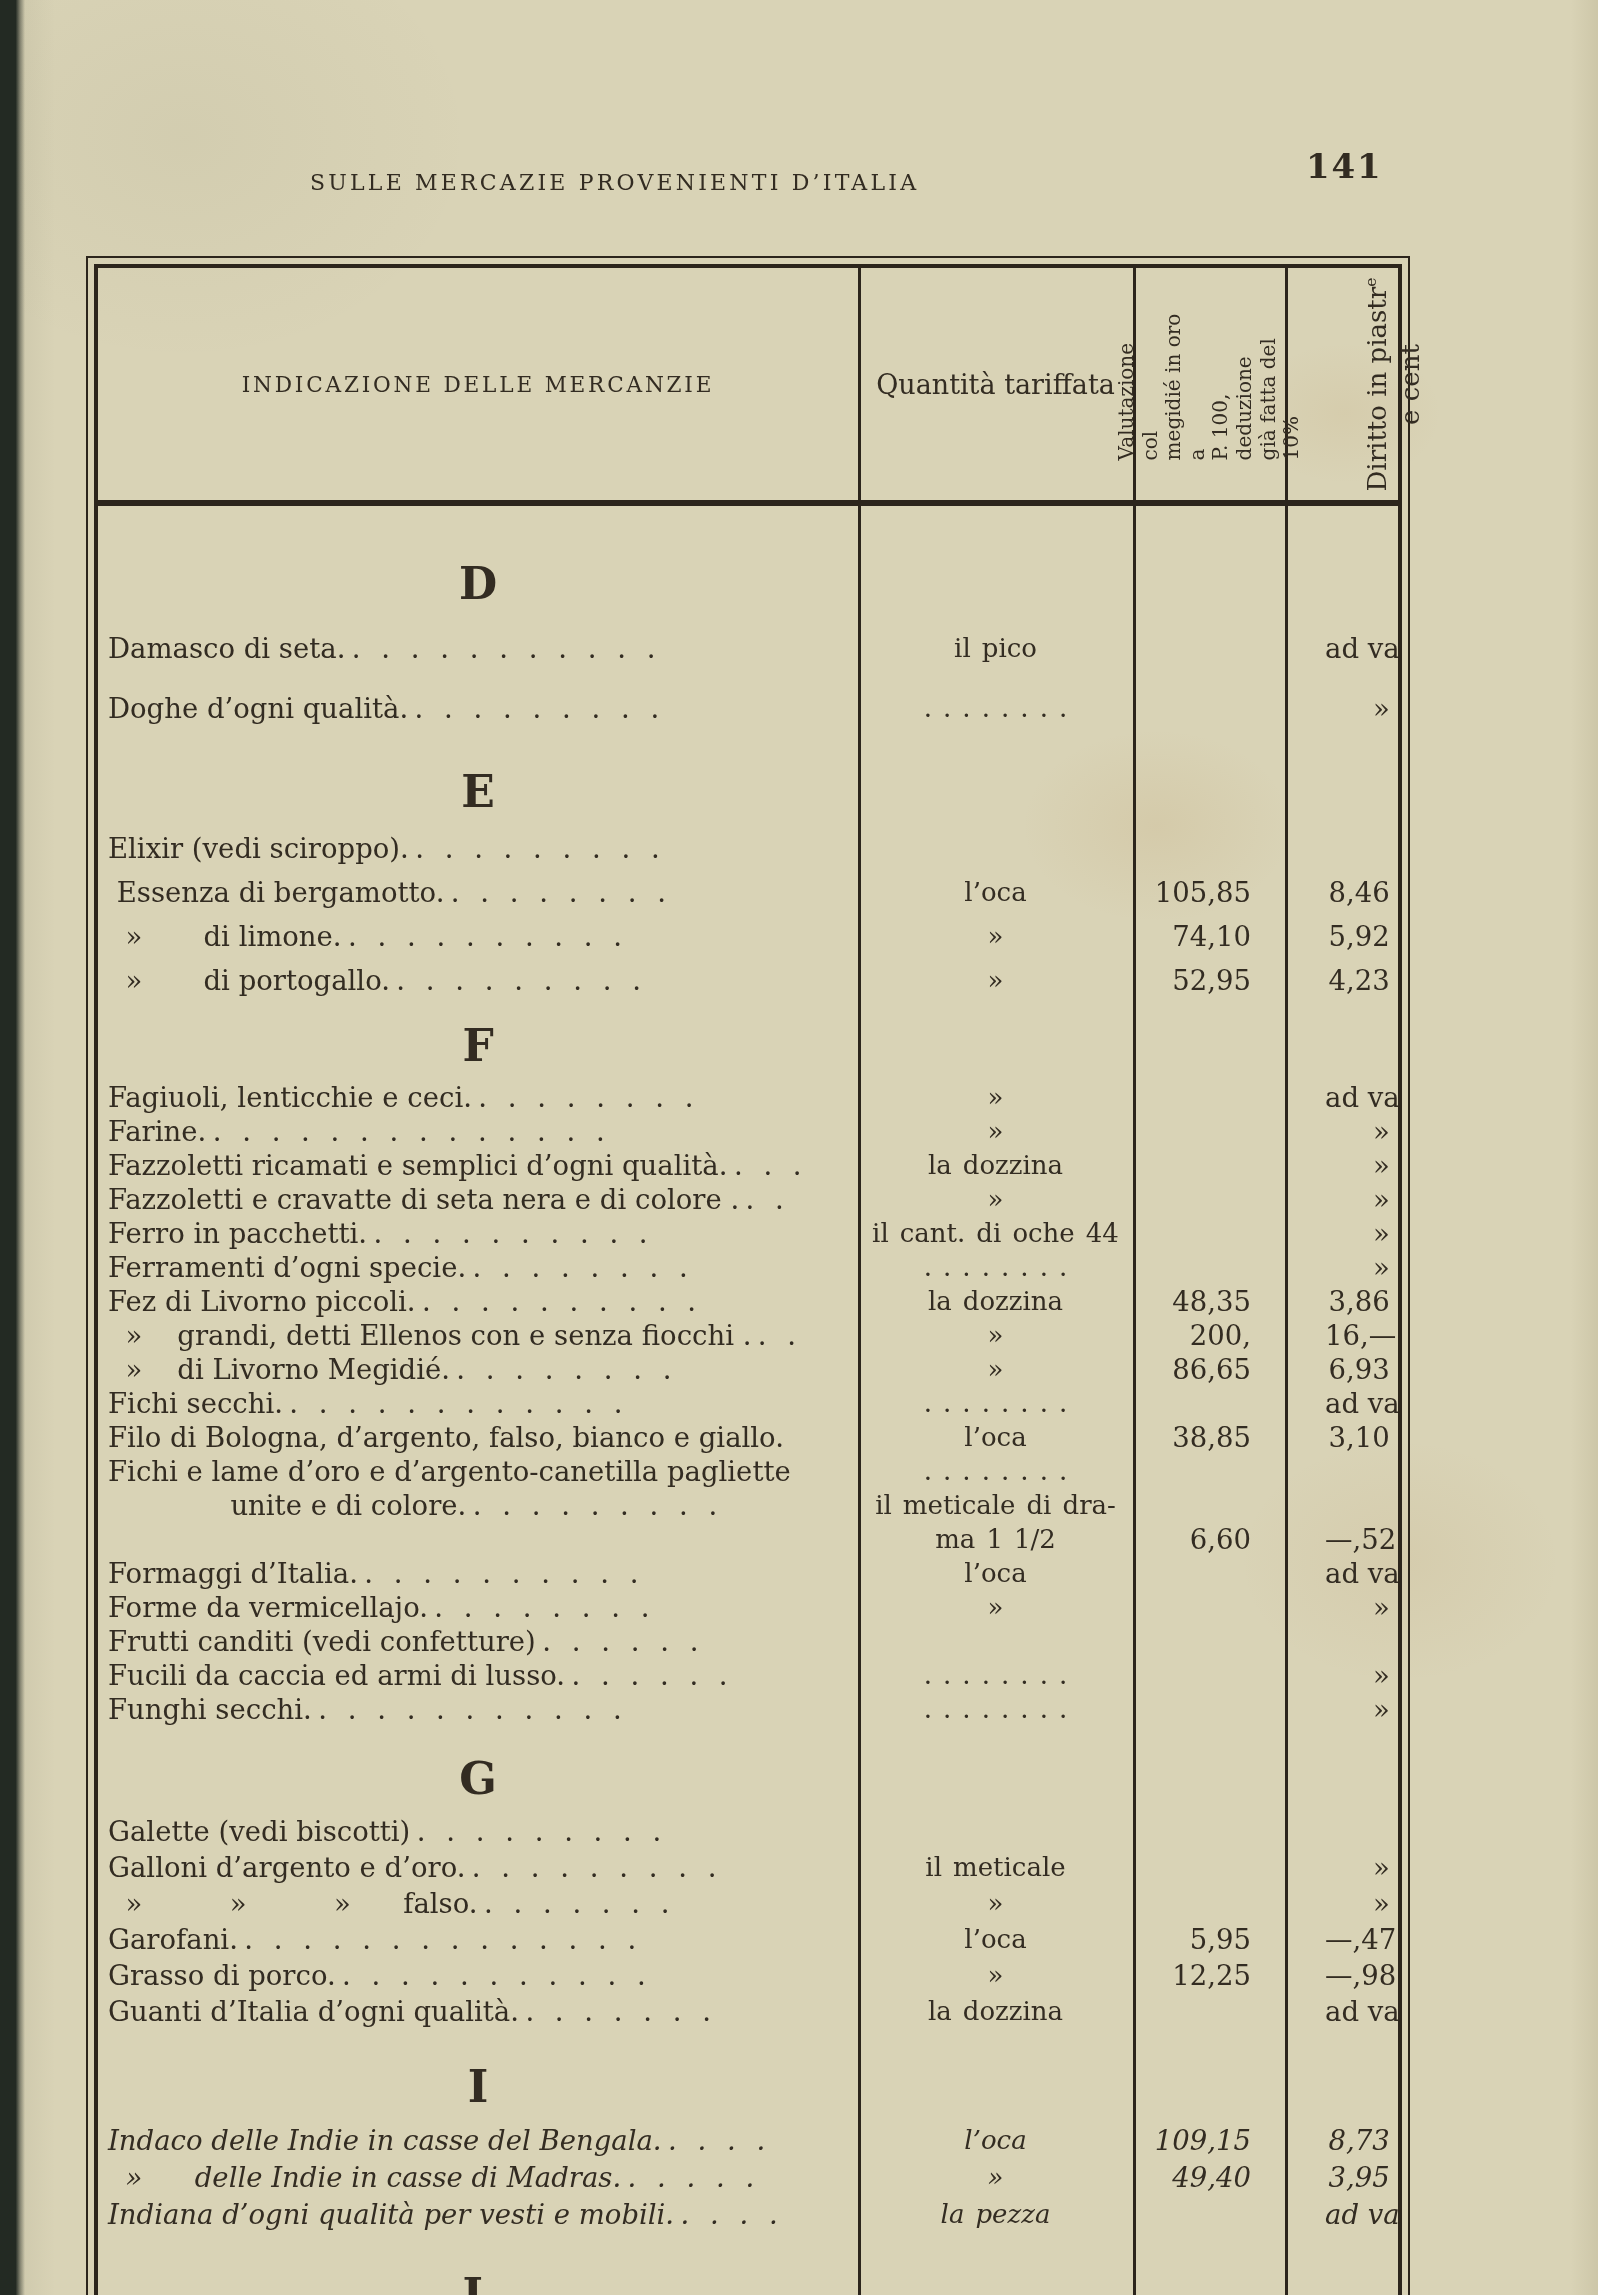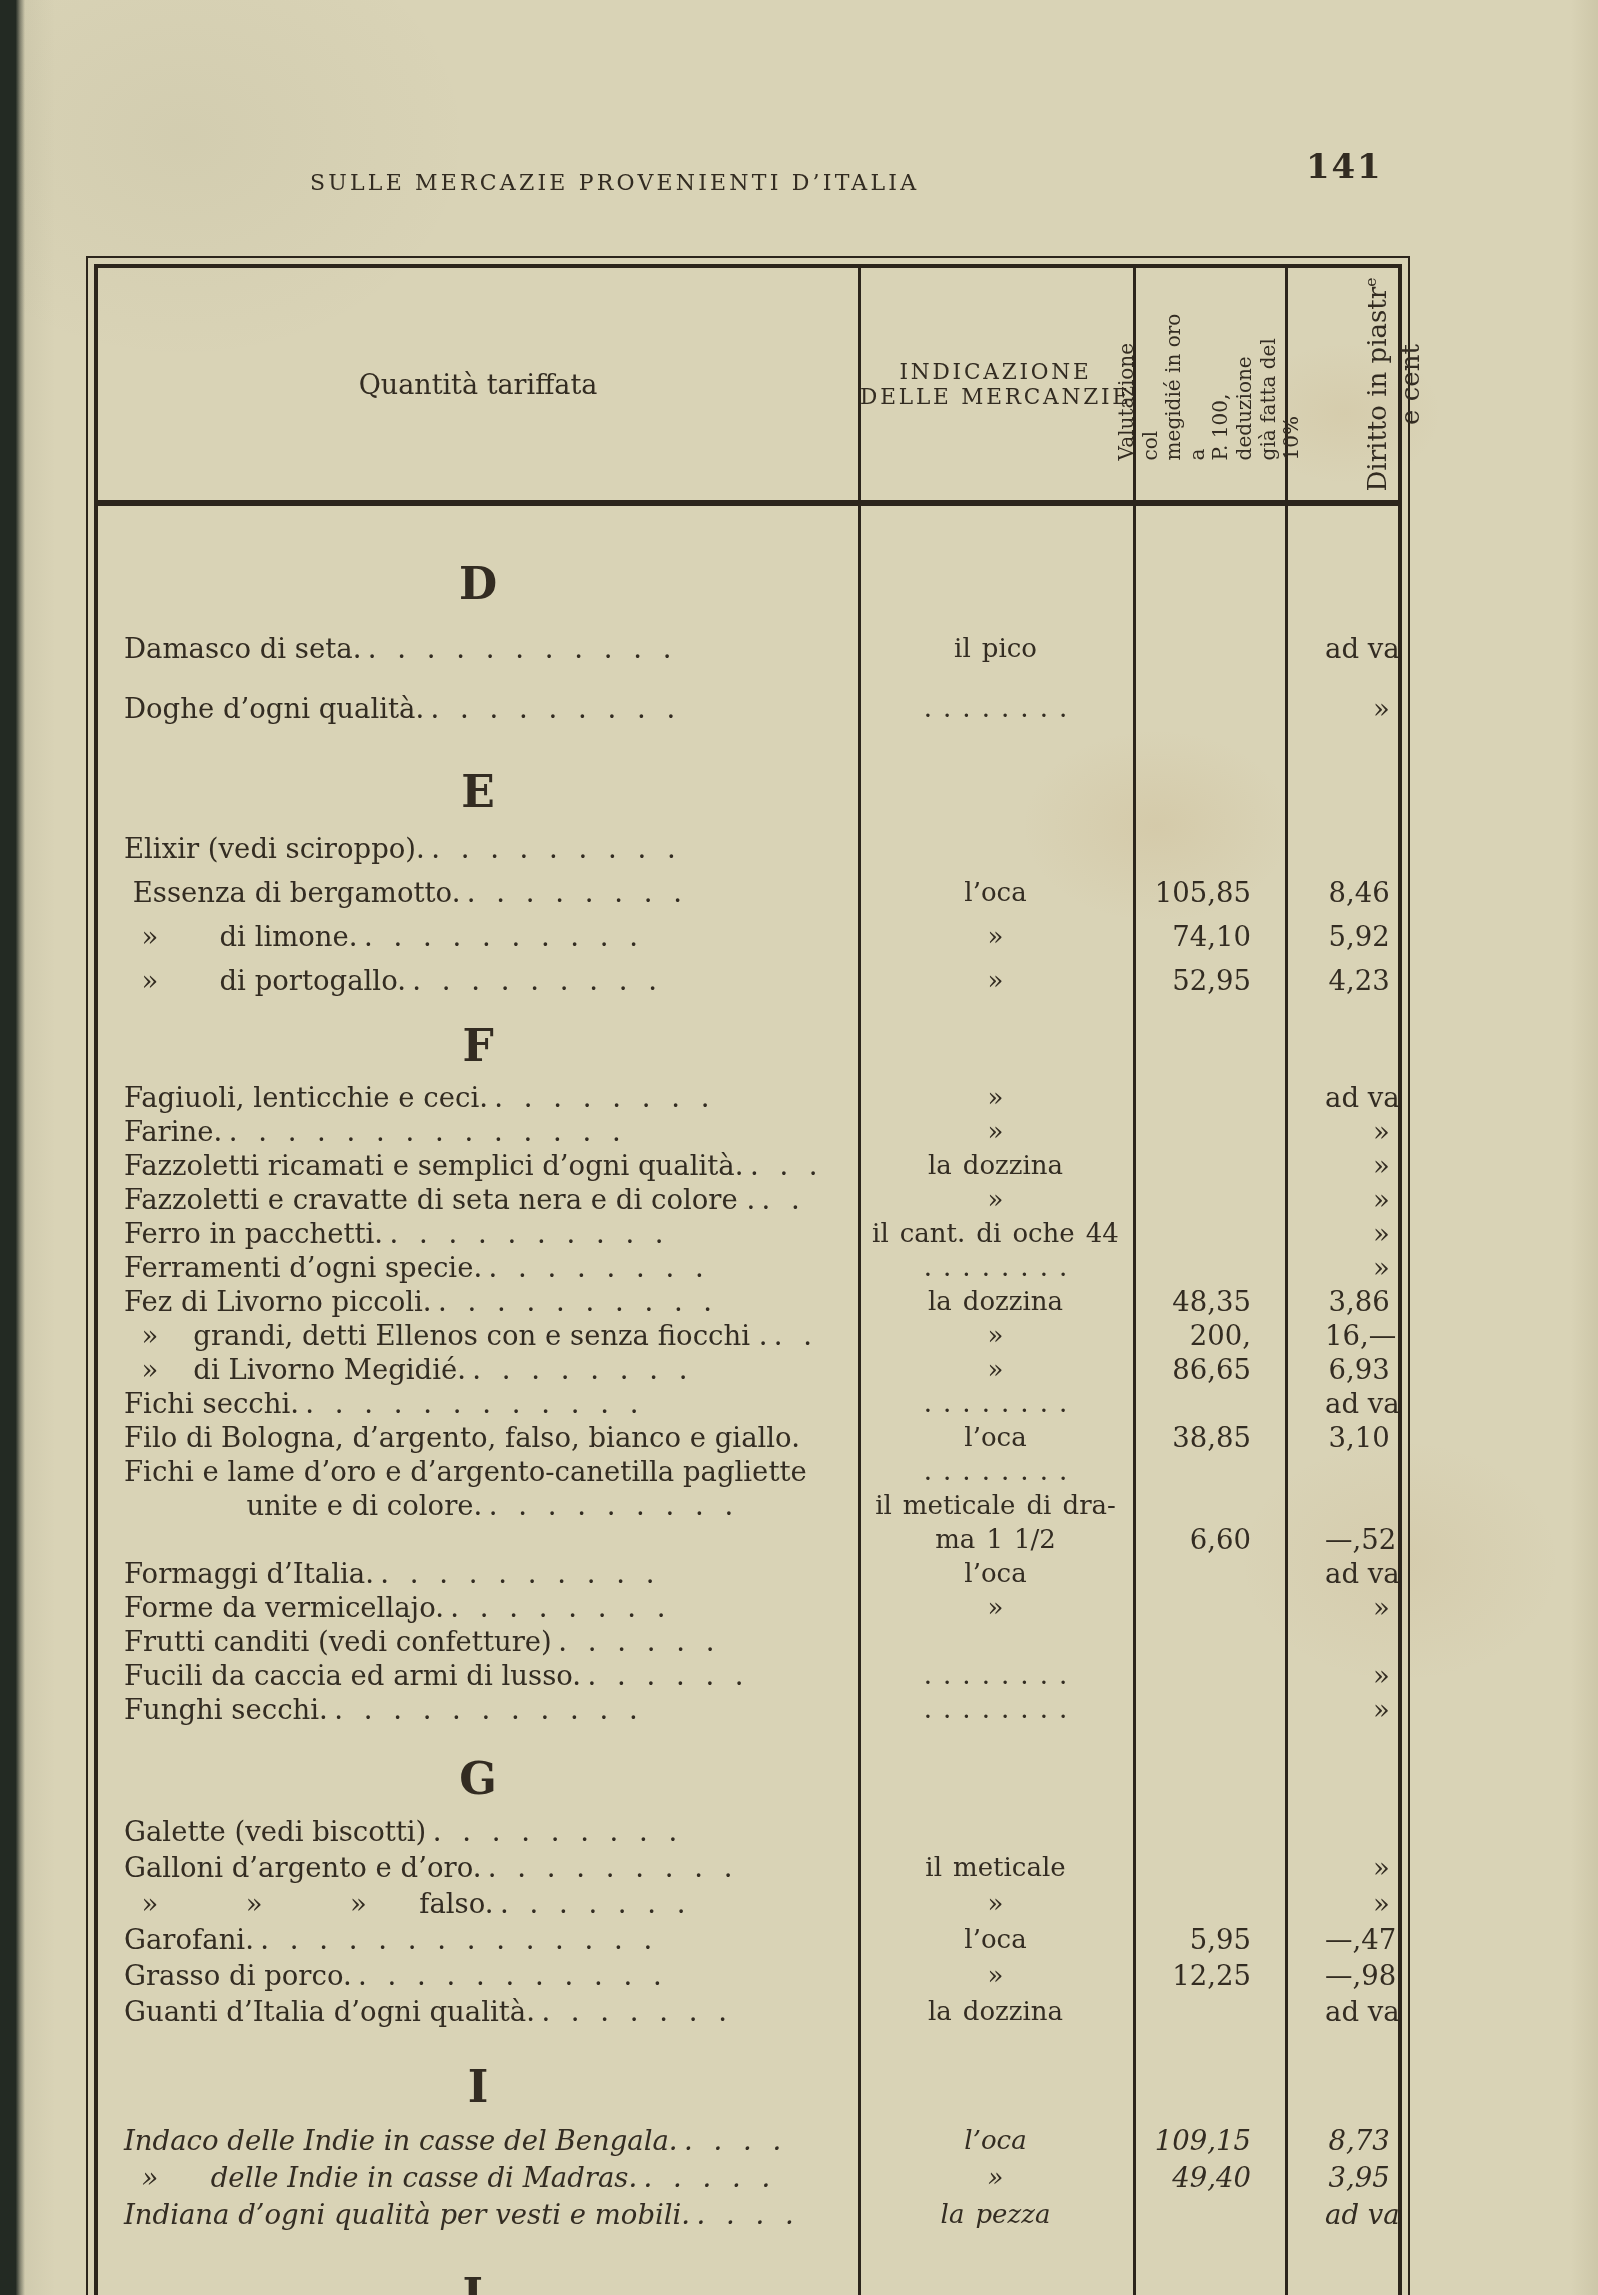--- a/index.html
+++ b/index.html
@@ -44,21 +44,21 @@
   .hc1{font-size:21.6px;letter-spacing:2.8px;text-align:center;}
   .hc2{font-size:27px;}
   .rot{transform:rotate(-90deg);}
   .rot3{width:216px;font-size:20px;line-height:1.18;text-align:left;}
   .rot4{width:216px;font-size:26px;line-height:1.25;text-align:center;}
   .rot4 sup{font-size:15.6px;}
 
   .tbody{height:1885px;overflow:hidden;padding-top:25px;box-sizing:border-box;}
   .row{align-items:center;}
   .c{overflow:visible;}
-  .c1{padding-left:26px;font-size:27.5px;white-space:pre-wrap;}
+  .c1{padding-left:10px;font-size:27.5px;white-space:pre-wrap;}
   .c2{font-size:26px;text-align:center;word-spacing:2.8px;white-space:pre;}
   .c3{font-size:27.5px;text-align:right;padding-right:34px;white-space:pre;}
   .c4{font-size:27.5px;text-align:right;padding-right:8.3px;white-space:pre;margin-left:40px;}
   .dots{word-spacing:12px;margin-left:6.4px;}
   .letter-row{height:69px;align-items:center;}
   .letter{font-size:44px;font-weight:bold;text-align:center;padding-left:0;}
   .sec-D .row{height:60px;}
   .sec-E .row{height:44px;}
   .sec-F .row{height:34px;}
   .sec-G .row{height:36px;}
@@ -80,22 +80,22 @@
   <div class="title">SULLE MERCAZIE PROVENIENTI D’ITALIA</div>
   <div class="pagenum">141</div>
 </div>
 
 <div class="tariff-table">
   <div class="vline v1"></div>
   <div class="vline v2"></div>
   <div class="vline v3"></div>
 
   <div class="thead">
+    <div class="hc hc1">INDICAZIONE DELLE MERCANZIE</div>
     <div class="hc hc2">Quantità tariffata</div>
-    <div class="hc hc1">INDICAZIONE DELLE MERCANZIE</div>
     <div class="hc hc3">
       <div class="rot rot3">
         <div>Valutazione col</div>
         <div>megidié in oro a</div>
         <div>P. 100, deduzione</div>
         <div>già fatta del 10%</div>
       </div>
     </div>
     <div class="hc hc4">
       <div class="rot rot4">

